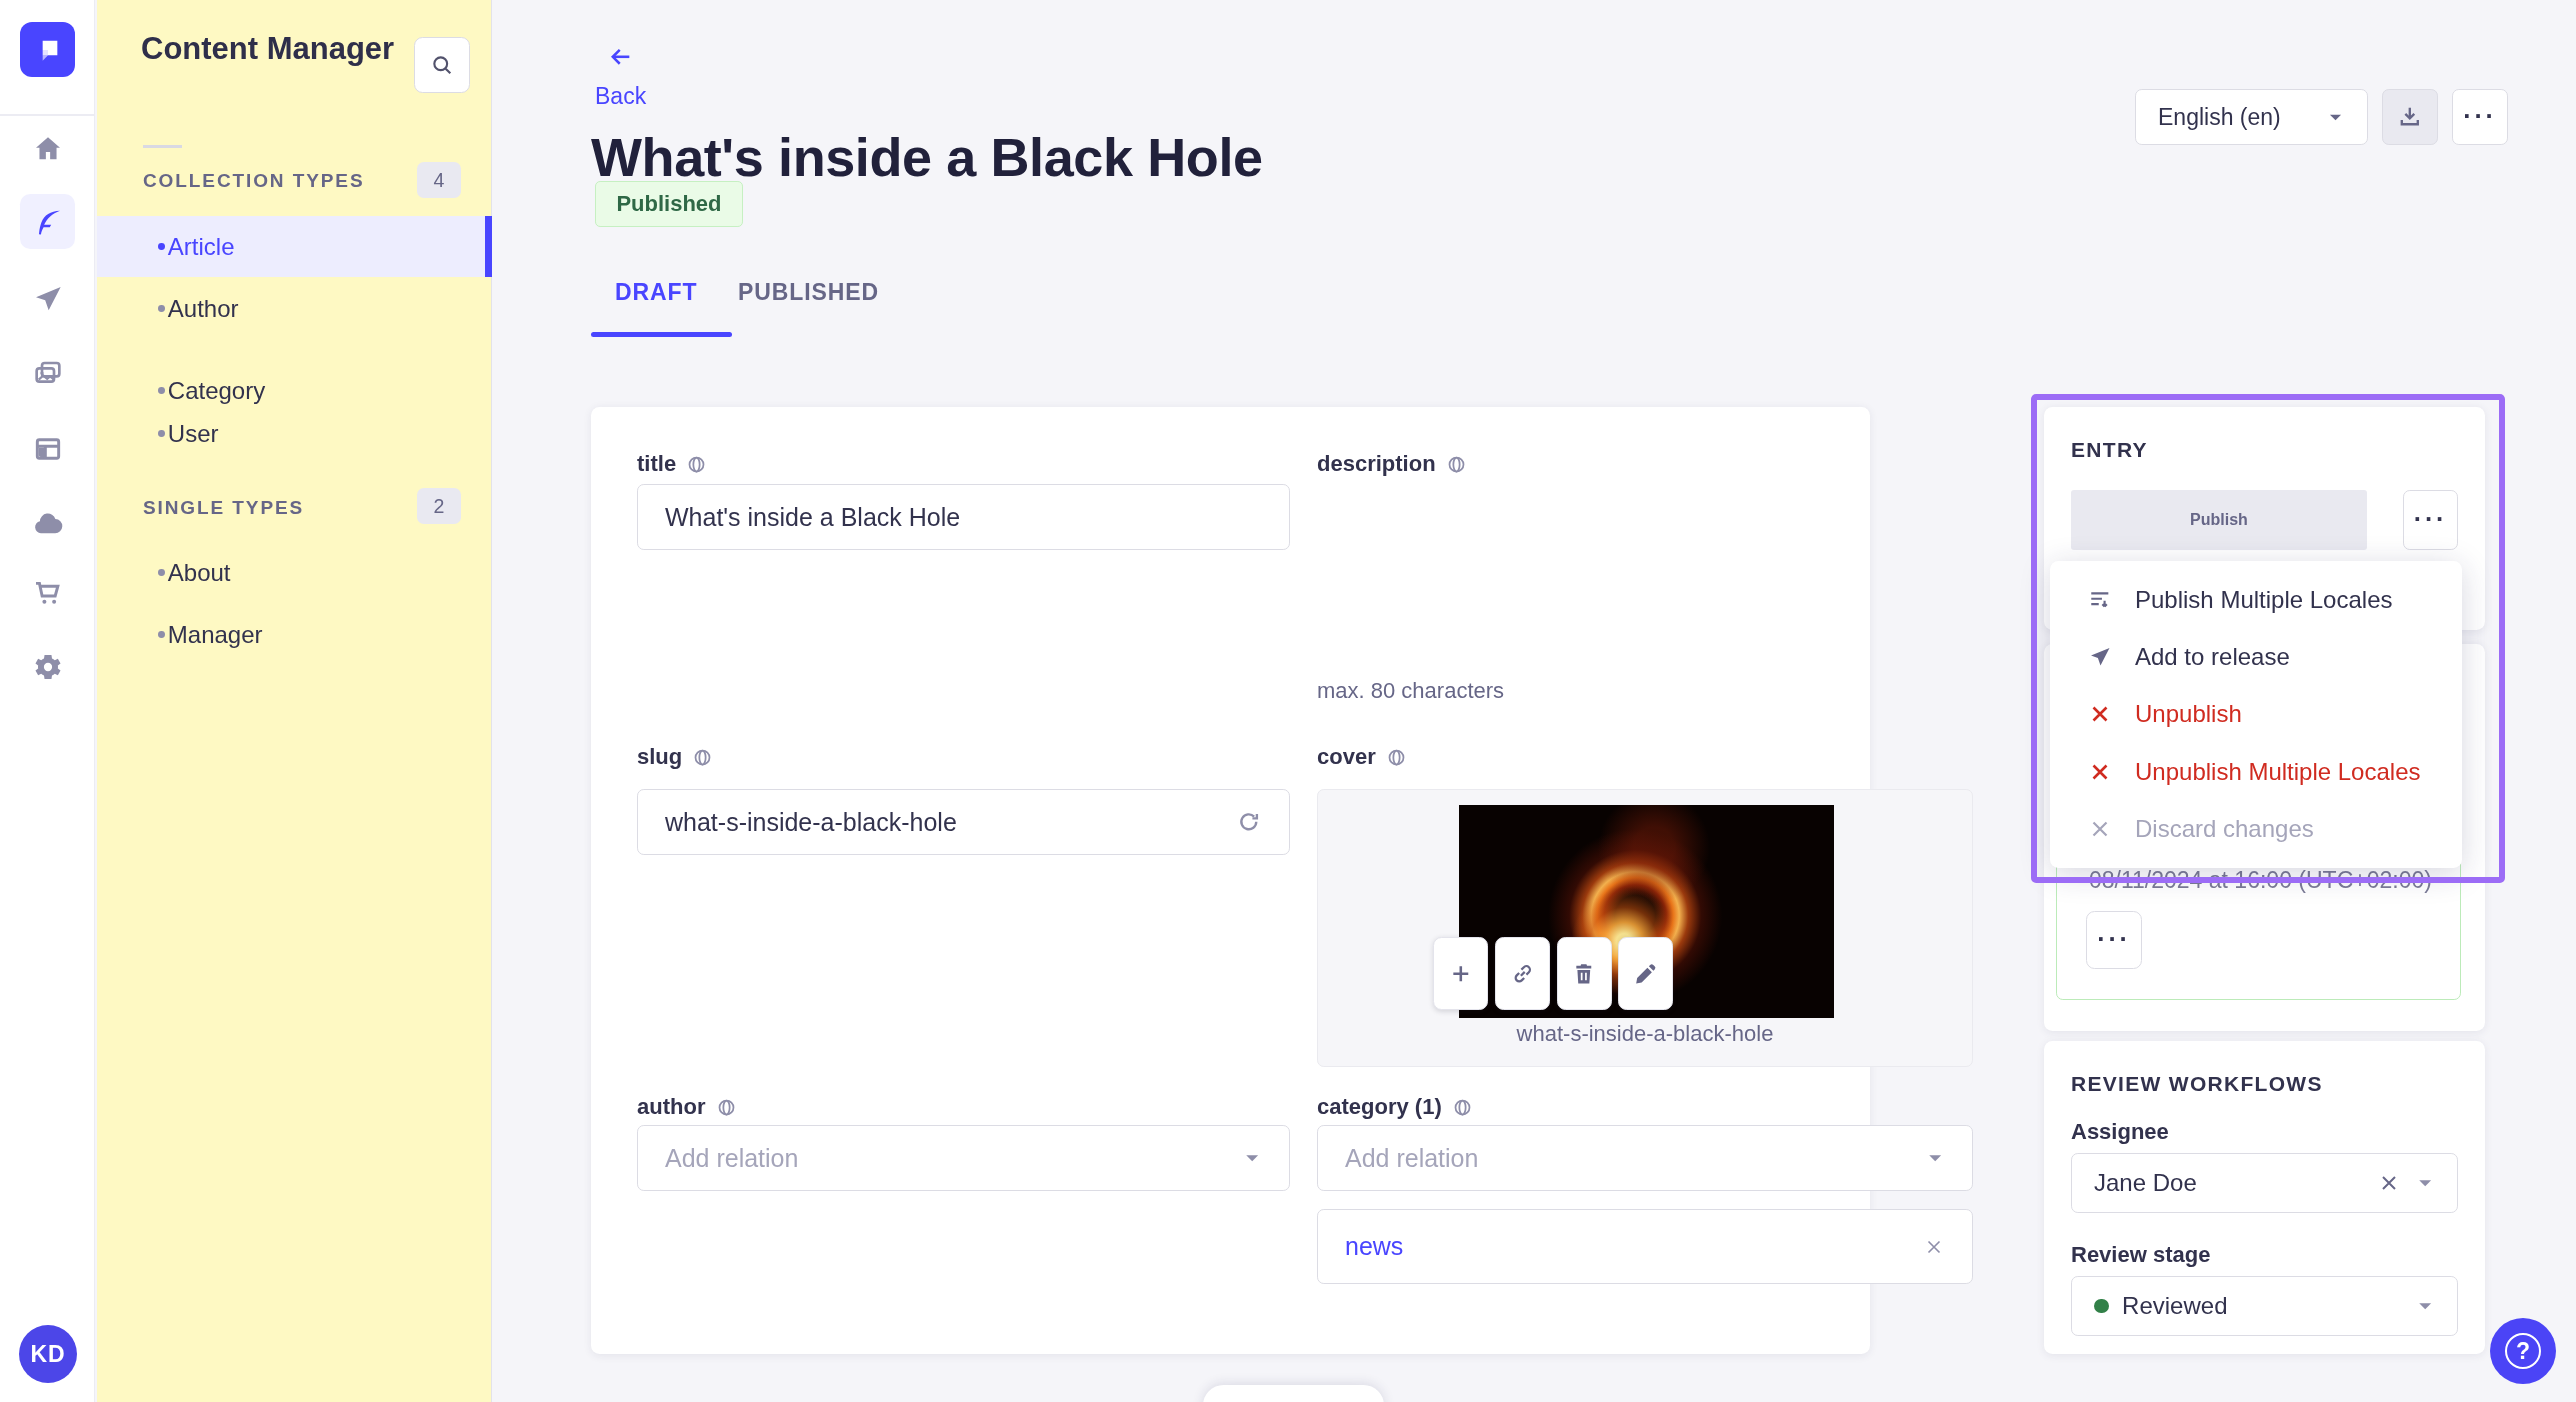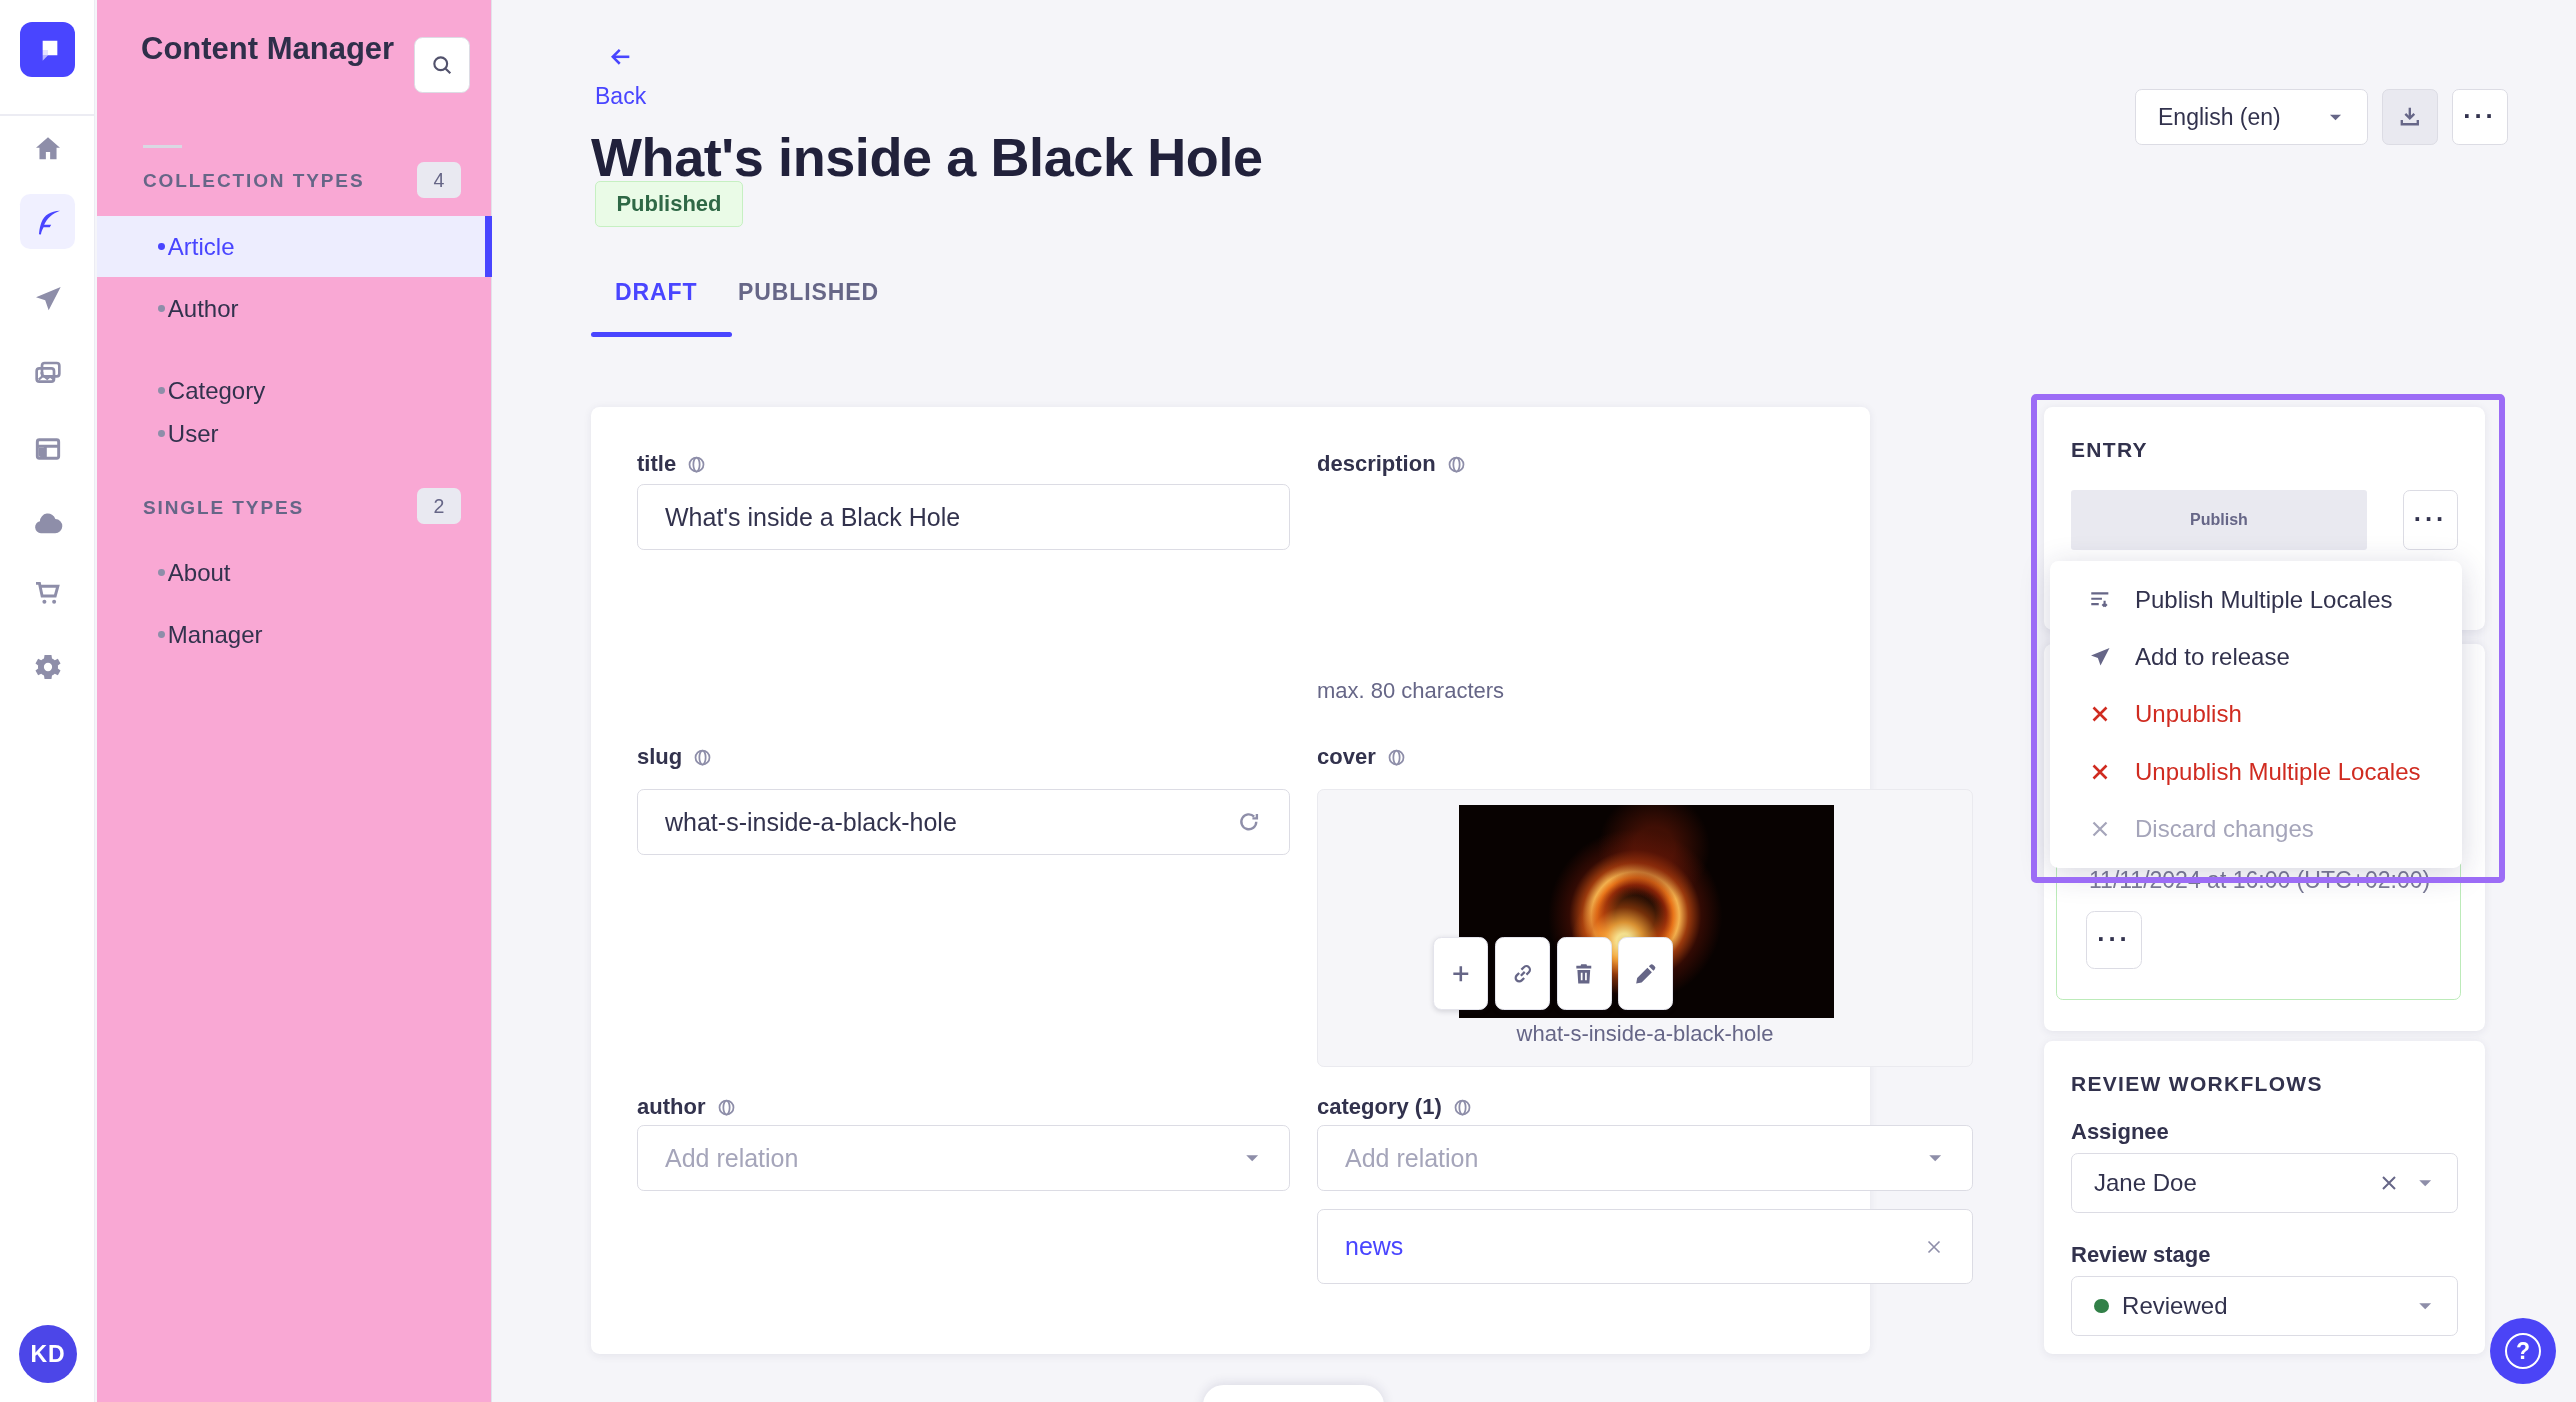--- a/index.html
+++ b/index.html
@@ -12,21 +12,21 @@
   .rail{position:absolute;left:0;top:0;width:95px;height:1402px;background:#fff;border-right:1.7px solid #ECECF3;z-index:5;}
   .rail-divider{position:absolute;left:0;top:114px;width:95px;height:1.7px;background:#ECECF3;}
   .logo{position:absolute;left:20.4px;top:22px;width:55px;height:55px;border-radius:12px;background:#4945FF;
         display:flex;align-items:center;justify-content:center;}
   .rail-btn{position:absolute;left:20.4px;width:55px;height:55px;border-radius:10.2px;display:flex;align-items:center;justify-content:center;color:#8E8EA9;}
   .rail-btn.active{background:#F0F0FF;color:#4945FF;}
   .avatar{position:absolute;left:19px;top:1325px;width:58px;height:58px;border-radius:50%;background:#4C46E8;
           color:#fff;font-size:23px;font-weight:700;display:flex;align-items:center;justify-content:center;letter-spacing:0.9px;}
 
   
-  .subnav{position:absolute;left:97px;top:0;width:395px;height:1402px;background:#f9a8d4;border-right:1.7px solid #E2E2EA;z-index:4;}
+  .subnav{position:absolute;left:97px;top:0;width:395px;height:1402px;background:#fef9c3;border-right:1.7px solid #E2E2EA;z-index:4;}
   .subnav-title{position:absolute;left:44px;top:31px;font-size:31px;font-weight:700;color:#2F2F4A;}
   .search-btn{position:absolute;left:317px;top:37px;width:56px;height:56px;border:1.7px solid #DCDCE4;border-radius:8.5px;background:#fff;
               display:flex;align-items:center;justify-content:center;color:#52526C;}
   .subnav-dash{position:absolute;left:46px;top:145px;width:39px;height:3.4px;background:#D9D9E3;}
   .section-label{position:absolute;left:46px;font-size:19px;font-weight:700;letter-spacing:1.9px;color:#666687;}
   .section-badge{position:absolute;left:320px;width:44px;height:36px;background:#E9E9F1;border-radius:6.8px;
                  font-size:19.6px;color:#666687;display:flex;align-items:center;justify-content:center;}
   .nav-item{position:absolute;left:0;width:395px;height:61px;display:flex;align-items:center;gap:3px;padding-left:61px;
             font-size:24px;color:#32324D;cursor:pointer;}
   .nav-item .bullet{width:6.8px;height:6.8px;border-radius:50%;background:#8E8EA9;flex:none;}
@@ -373,21 +373,21 @@
   <section class="card entry-card">
     <div class="panel-heading" style="top:31px">ENTRY</div>
     <div class="publish-btn">Publish</div>
     <div class="entry-more">
       <span class="dots">···</span>
     </div>
   </section>
 
   <section class="card release-card">
     <div class="green-box">
-      <div class="schedule-date">11/11/2024 at 16:00 (UTC+02:00)</div>
+      <div class="schedule-date">08/11/2024 at 16:00 (UTC+02:00)</div>
       <div class="green-more">
         <span class="dots">···</span>
       </div>
     </div>
   </section>
 
   <div class="menu">
     <div class="menu-item">
       <span class="mi">
         <svg width="25.6" height="25.6" viewBox="0 0 24 24" fill="none" stroke="currentColor" stroke-width="2">

